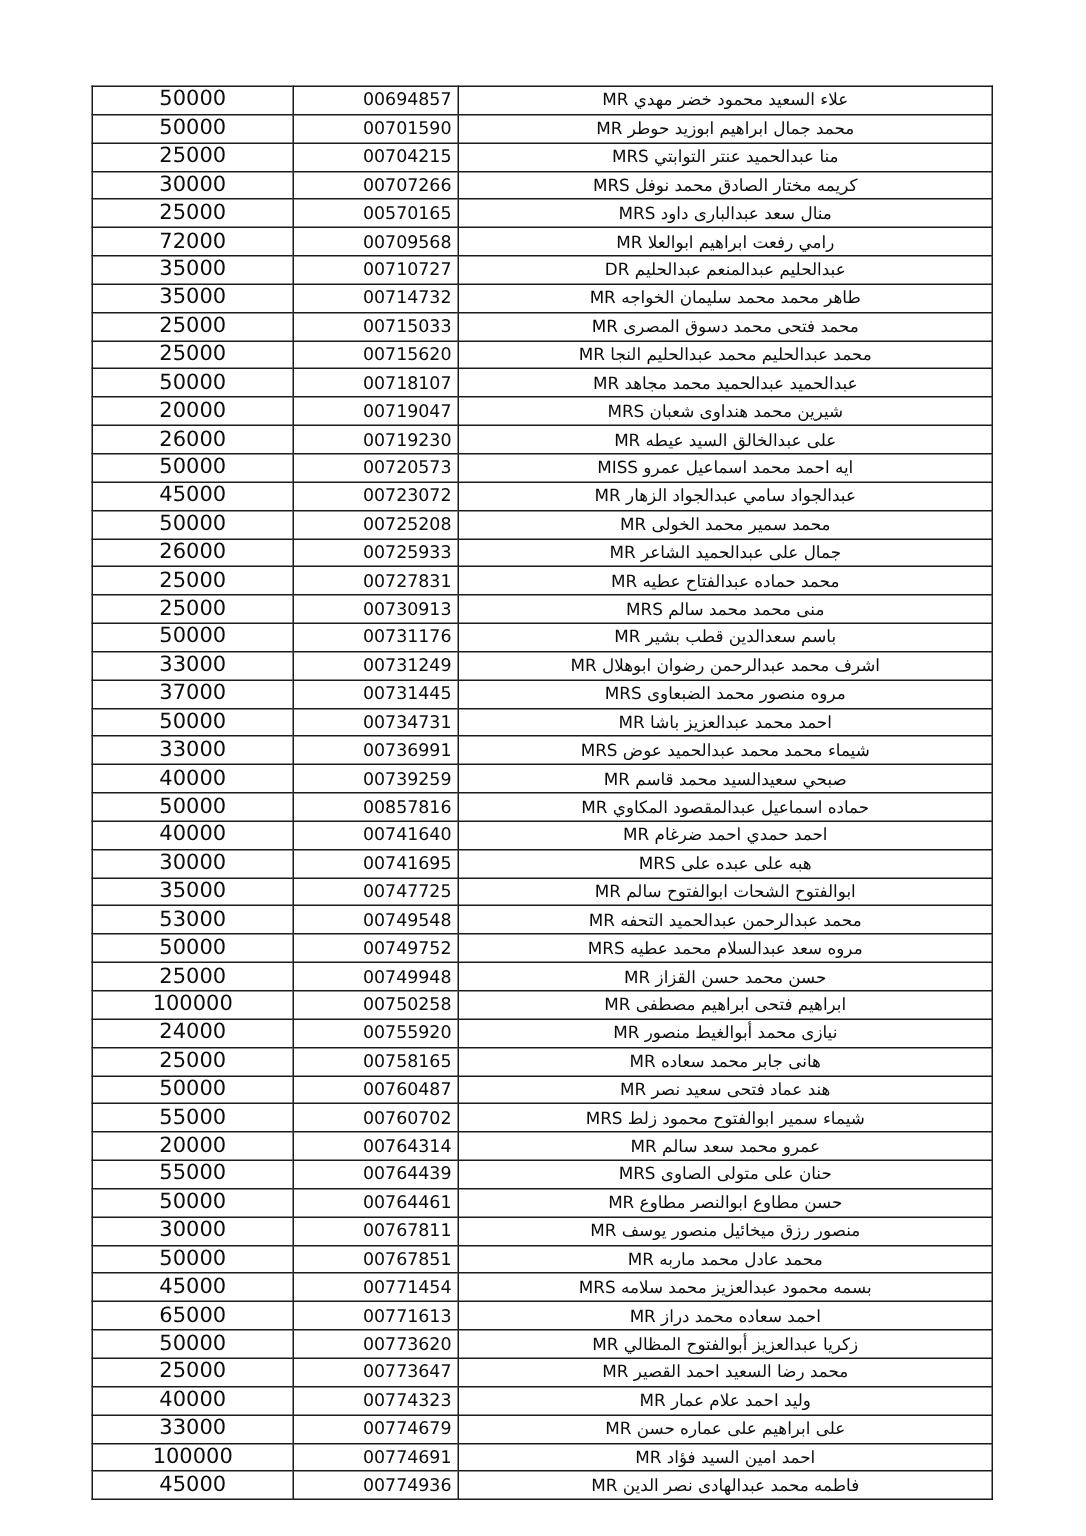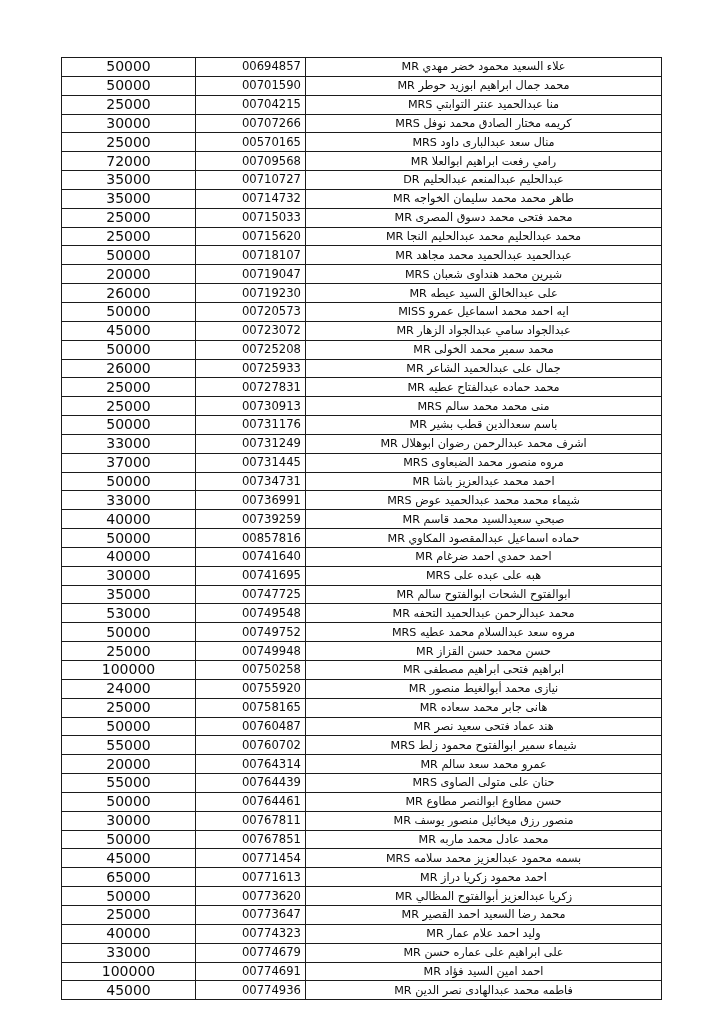--- a/index.html
+++ b/index.html
@@ -293,21 +293,21 @@
             <td class="cell-name">محمد عادل محمد ماربه MR</td>
             <td class="cell-acct">00767851</td>
             <td class="cell-amt">50000</td>
           </tr>
           <tr>
             <td class="cell-name">بسمه محمود عبدالعزيز محمد سلامه MRS</td>
             <td class="cell-acct">00771454</td>
             <td class="cell-amt">45000</td>
           </tr>
           <tr>
-            <td class="cell-name">احمد محمود زكريا دراز MR</td>
+            <td class="cell-name">احمد سعاده محمد دراز MR</td>
             <td class="cell-acct">00771613</td>
             <td class="cell-amt">65000</td>
           </tr>
           <tr>
             <td class="cell-name">زكريا عبدالعزيز أبوالفتوح المظالي MR</td>
             <td class="cell-acct">00773620</td>
             <td class="cell-amt">50000</td>
           </tr>
           <tr>
             <td class="cell-name">محمد رضا السعيد احمد القصير MR</td>

